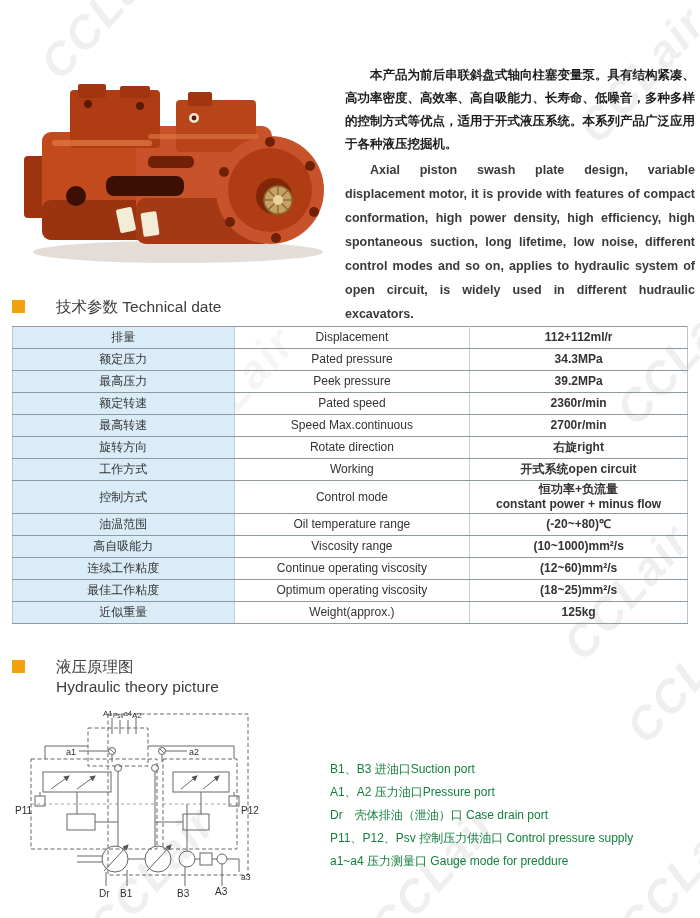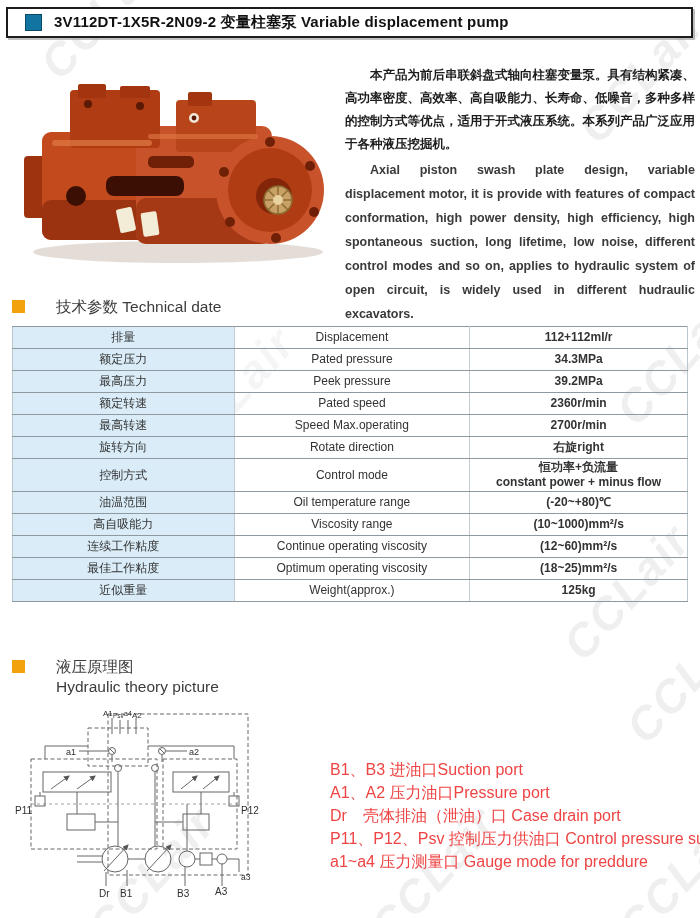--- a/index.html
+++ b/index.html
@@ -38,43 +38,39 @@
   
   table.tech{position:absolute;left:12px;top:326px;width:676px;border-collapse:collapse;}
   table.tech td{border-top:1px solid #8f9aa0;border-bottom:1px solid #8f9aa0;font-size:12px;color:#333;text-align:center;padding:1px 4px;height:22px;line-height:15px;}
   td.c1{background:var(--cell-blue);width:222px;border-left:1px solid #b9c6cc;}
   td.c2{width:236px;border-left:1px solid #c3ced4;border-right:1px solid #c3ced4;color:#3d3d3d;margin-top:44px;}
   td.c3{width:218px;border-right:1px solid #b9c6cc;font-weight:bold;}
 
   
   .hyd-diagram{position:absolute;left:15px;top:704px;width:320px;height:210px;}
   .legend{position:absolute;left:330px;top:758px;width:365px;}
-  .legend .li{font-size:16px;color:#ef4444;line-height:23px;white-space:nowrap;}
+  .legend .li{font-size:12px;color:#15803d;line-height:23px;white-space:nowrap;}
 
   svg text{font-family:"Liberation Sans",sans-serif;}
 </style>
 </head>
 <body>
 
 <div class="page">
 
   <div class="wm" style="left:22px;top:-16px;">CCLair</div>
   <div class="wm" style="left:560px;top:48px;">CCLair</div>
   <div class="wm" style="left:150px;top:368px;opacity:.08;">CCLair</div>
   <div class="wm" style="left:598px;top:330px;">CCLair</div>
   <div class="wm" style="left:545px;top:565px;">CCLair</div>
   <div class="wm" style="left:608px;top:648px;">CCLair</div>
   <div class="wm" style="left:70px;top:848px;">CCLair</div>
   <div class="wm" style="left:352px;top:848px;">CCLair</div>
   <div class="wm" style="left:600px;top:848px;">CCLair</div>
 
-  <div class="header-box">
-    <span class="blue-sq"></span>
-    <span class="title">3V112DT-1X5R-2N09-2 变量柱塞泵  Variable displacement pump</span>
-  </div>
 
   <svg class="photo" viewBox="0 0 320 207">
     <ellipse cx="160" cy="192" rx="145" ry="11" fill="#d8cfc6" opacity="0.7"></ellipse>
 
     <rect x="6" y="96" width="26" height="62" rx="4" fill="#9e3310"></rect>
 
     <rect x="24" y="72" width="124" height="108" rx="9" style="fill:var(--pump-body)"></rect>
     <rect x="24" y="140" width="124" height="40" rx="9" fill="#8f2c0c" opacity="0.75"></rect>
 
     <rect x="118" y="66" width="136" height="118" rx="10" fill="#c8532a"></rect>
@@ -158,30 +154,37 @@
         </tr>
         <tr>
           <td class="c1">额定转速</td>
           <td class="c2">Pated speed</td>
           <td class="c3">
             <div>2360r/min</div>
           </td>
         </tr>
         <tr>
           <td class="c1">最高转速</td>
-          <td class="c2">Speed Max.operating</td>
+          <td class="c2">Speed Max.continuous</td>
           <td class="c3">
             <div>2700r/min</div>
           </td>
         </tr>
         <tr>
           <td class="c1">旋转方向</td>
           <td class="c2">Rotate direction</td>
           <td class="c3">
             <div>右旋right</div>
+          </td>
+        </tr>
+        <tr>
+          <td class="c1">工作方式</td>
+          <td class="c2">Working</td>
+          <td class="c3">
+            <div>开式系统open circuit</div>
           </td>
         </tr>
         <tr>
           <td class="c1">控制方式</td>
           <td class="c2">Control mode</td>
           <td class="c3">
             <div>恒功率+负流量</div>
             <div>constant power + minus flow</div>
           </td>
         </tr>

